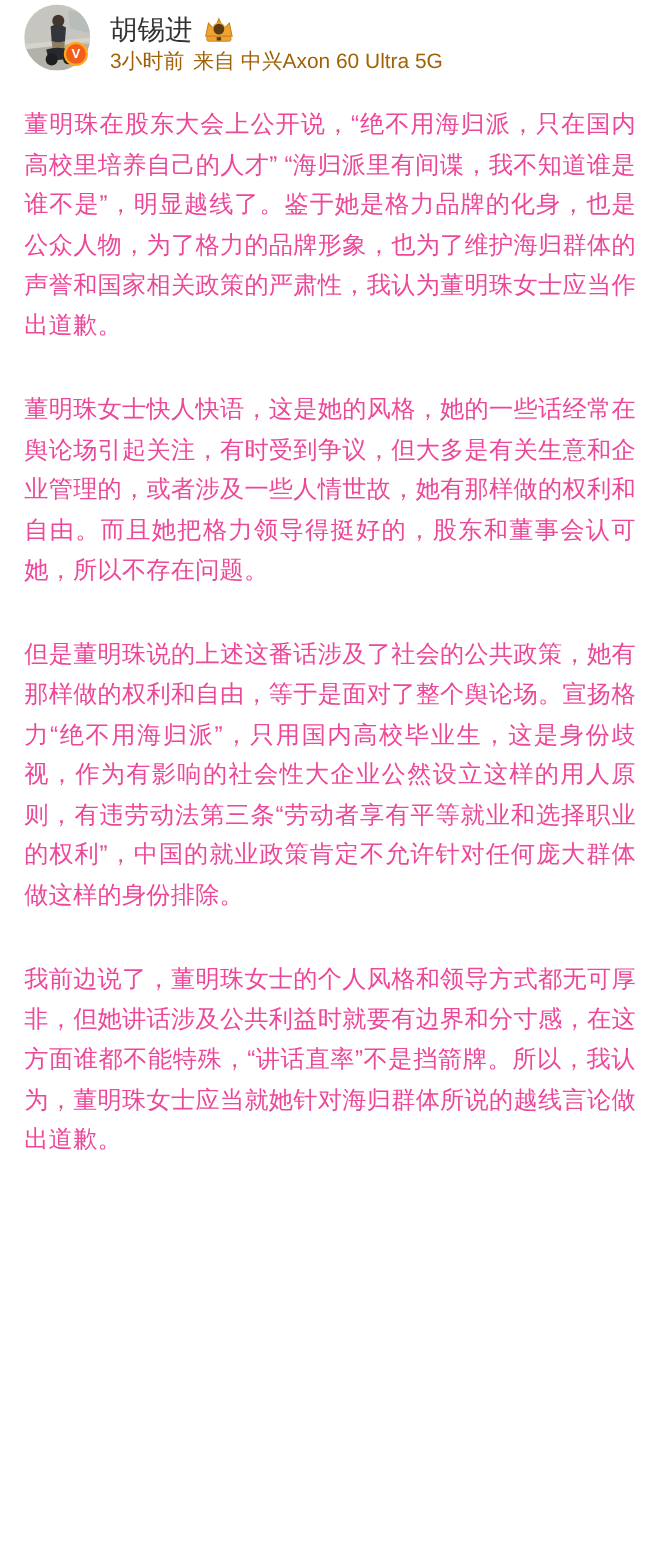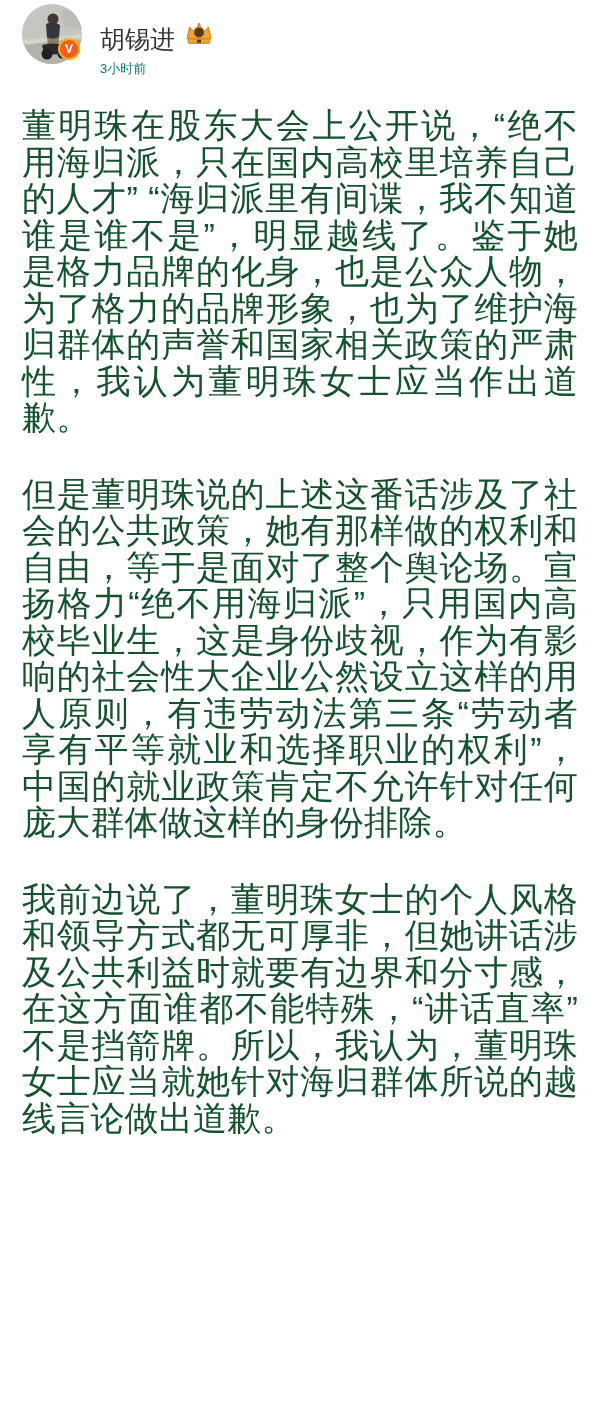--- a/index.html
+++ b/index.html
@@ -57,43 +57,42 @@
     display: flex;
     align-items: center;
     gap: 9px;
   }
   .username {
     font-size: 25px;
     color: #333333;
     font-weight: 500;
     line-height: 30px;
     cursor: pointer;
-    margin-top: 12px;
   }
   .crown-icon { width: 30px; height: 26px; display: inline-block; }
   .meta-row {
     margin-top: 3px;
-    font-size: 13px;
-    color: #0f766e;
+    font-size: 19px;
+    color: #a16207;
     line-height: 24px;
     display: flex;
     gap: 8px;
     white-space: nowrap;
   }
   .meta-row .source { cursor: pointer; }
 
   
   .post-content {
     padding: 26px 22px 10px 22px;
   }
   .post-content p {
     margin: 0 0 40px 0;
-    font-size: 34px;
+    font-size: 22px;
     line-height: 36.5px;
-    color: #14532d;
+    color: #ec4899;
     text-align: justify;
     word-break: break-all;
     letter-spacing: 0.2px;
   }
   .post-content p:last-child { margin-bottom: 0; }
 </style>
 </head>
 <body>
 
 <div class="page">
@@ -125,24 +124,26 @@
 
         <svg class="crown-icon" viewBox="0 0 30 26">
           <path d="M3 19 L5.5 7 L11 13 L15 3 L19 13 L24.5 7 L27 19 Z" fill="#f0a32f" stroke="#c97f18" stroke-width="1"></path>
           <circle cx="15" cy="12.5" r="5.5" fill="#5a3a14" stroke="#e9a63a" stroke-width="1.2"></circle>
           <rect x="4" y="19" width="22" height="4.5" rx="1.5" fill="#eda334" stroke="#c97f18" stroke-width="0.8"></rect>
           <rect x="13" y="19.8" width="4" height="3" fill="#5a3a14"></rect>
         </svg>
       </div>
       <div class="meta-row">
         <span class="time">3小时前</span>
+        <span class="source">来自 中兴Axon 60 Ultra 5G</span>
       </div>
     </div>
 
   </header>
 
   <main class="post-content">
     <p>董明珠在股东大会上公开说，“绝不用海归派，只在国内高校里培养自己的人才” “海归派里有间谍，我不知道谁是谁不是”，明显越线了。鉴于她是格力品牌的化身，也是公众人物，为了格力的品牌形象，也为了维护海归群体的声誉和国家相关政策的严肃性，我认为董明珠女士应当作出道歉。</p>
+    <p>董明珠女士快人快语，这是她的风格，她的一些话经常在舆论场引起关注，有时受到争议，但大多是有关生意和企业管理的，或者涉及一些人情世故，她有那样做的权利和自由。而且她把格力领导得挺好的，股东和董事会认可她，所以不存在问题。</p>
     <p>但是董明珠说的上述这番话涉及了社会的公共政策，她有那样做的权利和自由，等于是面对了整个舆论场。宣扬格力“绝不用海归派”，只用国内高校毕业生，这是身份歧视，作为有影响的社会性大企业公然设立这样的用人原则，有违劳动法第三条“劳动者享有平等就业和选择职业的权利”，中国的就业政策肯定不允许针对任何庞大群体做这样的身份排除。</p>
     <p>我前边说了，董明珠女士的个人风格和领导方式都无可厚非，但她讲话涉及公共利益时就要有边界和分寸感，在这方面谁都不能特殊，“讲话直率”不是挡箭牌。所以，我认为，董明珠女士应当就她针对海归群体所说的越线言论做出道歉。</p>
   </main>
 
 </div>
 
 </body></html>

